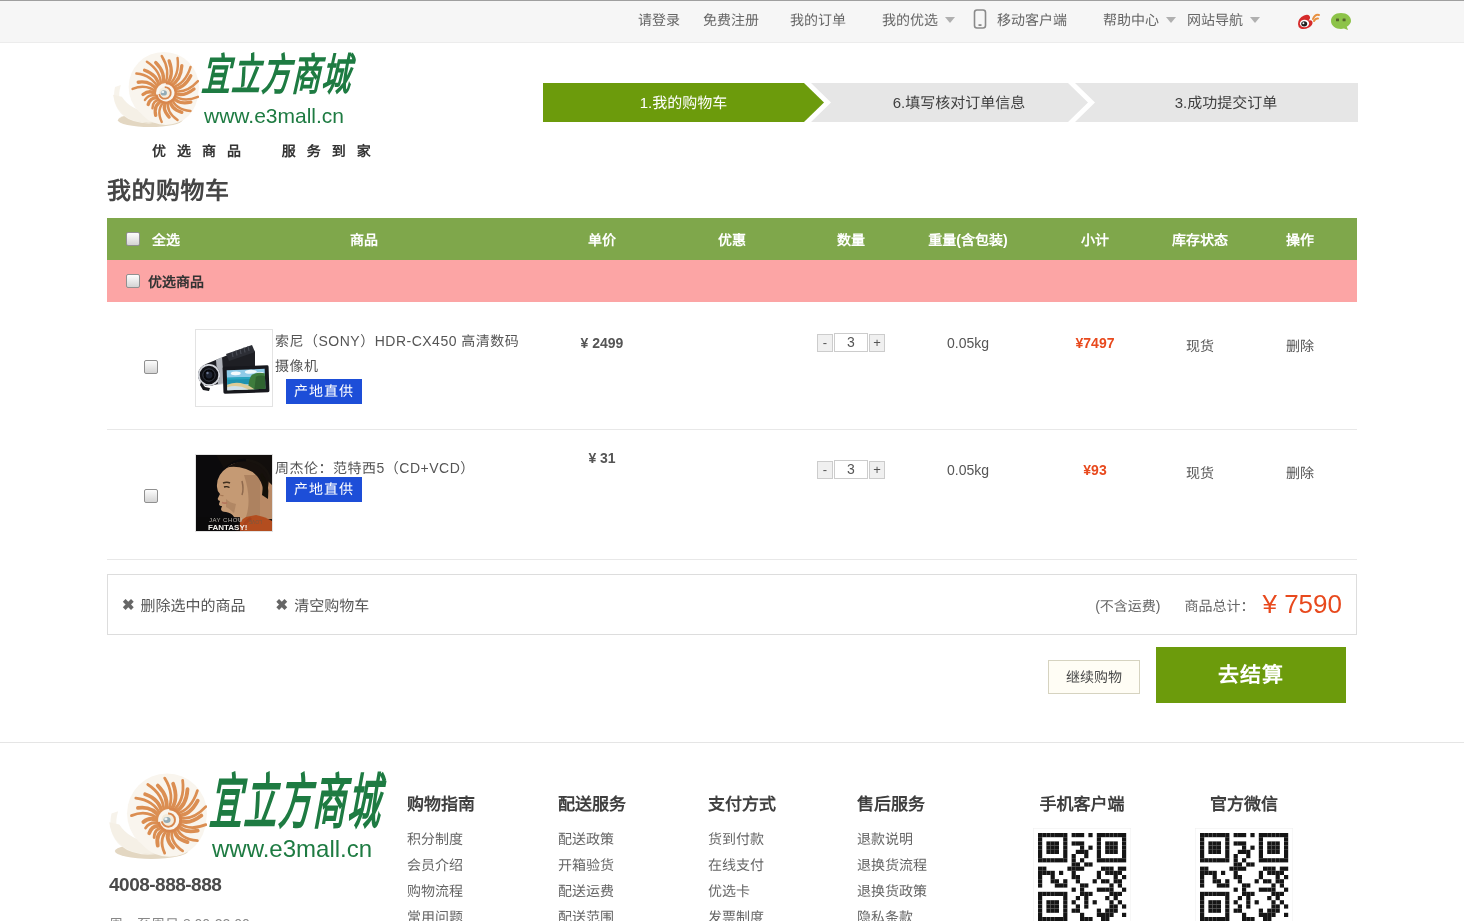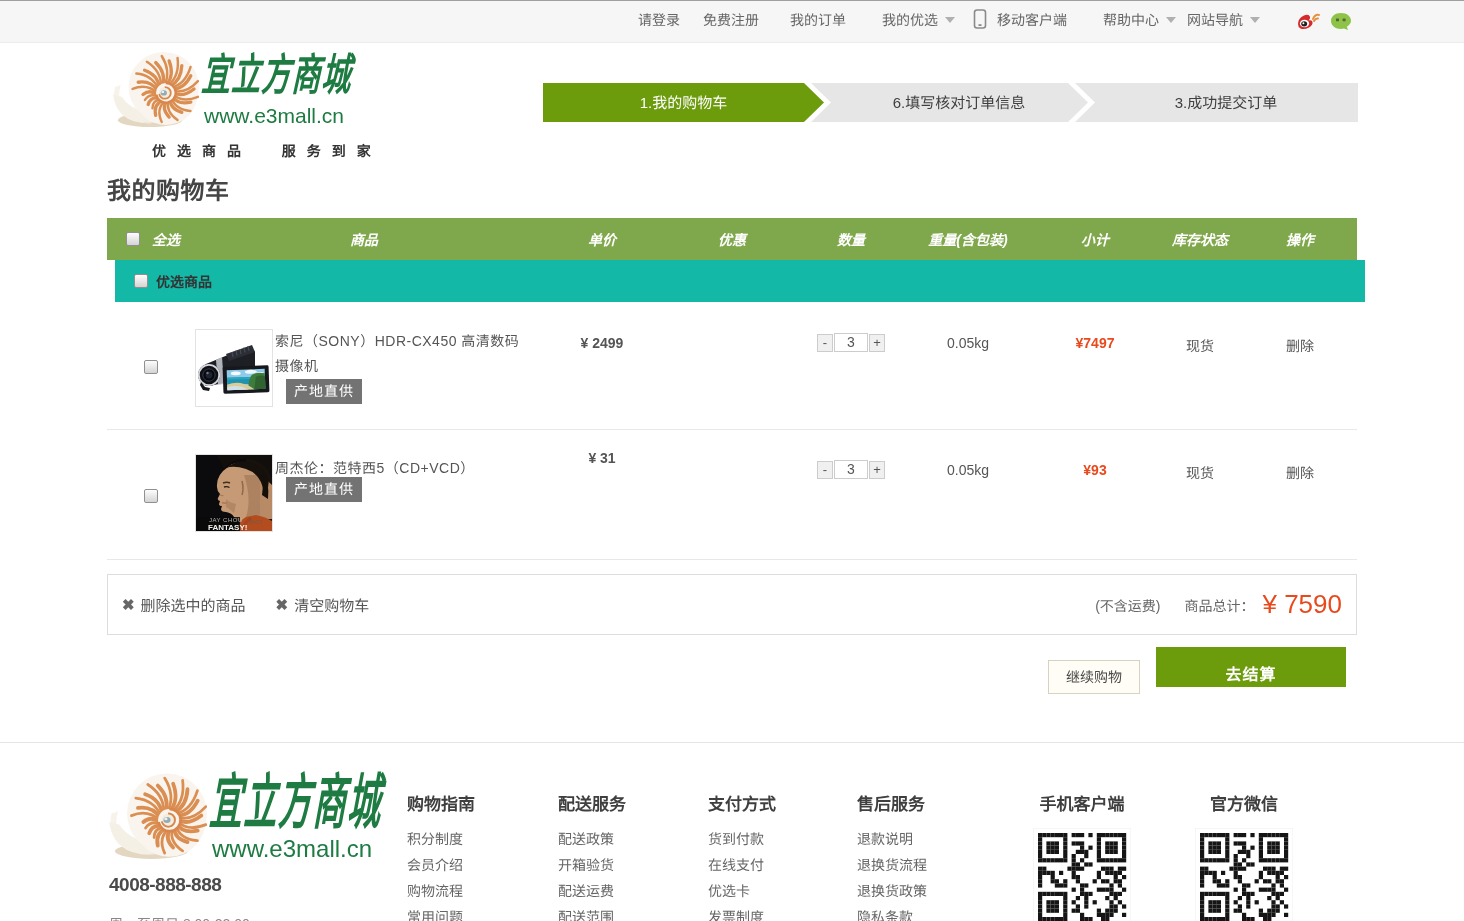--- a/index.html
+++ b/index.html
@@ -19,56 +19,56 @@
 .logo .slogan { position:absolute; left:41px; top:92px; font-size:14px; color:#333; font-weight:bold; letter-spacing:11px; white-space:nowrap; }
 
 .steps { position:absolute; left:436px; top:83px; width:815px; height:39px; }
 .steps .stxt { position:absolute; top:0; line-height:39px; font-size:15px; }
 .st1 { left:0; width:281px; text-align:center; color:#fff; }
 .st2 { left:287px; width:258px; text-align:center; color:#404040; }
 .st3 { left:551px; width:264px; text-align:center; color:#404040; }
 
 h1.cart-title { font-size:24px; color:#454545; font-weight:bold; position:absolute; left:0px; top:171px; letter-spacing:0.5px; }
 
-.thead { position:absolute; left:0; top:218px; width:1250px; height:42px; background:#7fa74b; color:#fff; font-size:14px; font-weight:bold;font-style:italic; }
+.thead { position:absolute; left:0; top:218px; width:1250px; height:42px; background:#7fa74b; color:#fff; font-size:14px; font-weight:bold; }
 .cell { position:absolute; top:0; height:100%; display:flex; align-items:center; justify-content:center; }
 .c-goods{ left:187px; width:140px; }
 .c-price { left:425px; width:140px; }
 .c-disc { left:555px; width:140px; }
 .c-qty  { left:674px; width:140px; }
 .c-wt   { left:791px; width:140px; }
 .c-sub  { left:918px; width:140px; }
 .c-stock{ left:1023px; width:140px; }
 .c-op   { left:1123px; width:140px; }
 .checkrow { position:absolute; left:19px; top:0; height:100%; display:flex; align-items:center; }
 .cb { width:14px; height:14px; border:1px solid #909090; border-radius:2px; background:linear-gradient(#fdfdfd,#d4d4d4); display:inline-block; }
 .thead .lab { margin-left:12px; }
-.prefrow { position:absolute; left:8px; top:260px; width:1250px; height:42px; background:#14b8a6; font-size:14px; color:#333; font-weight:bold; }
+.prefrow { position:absolute; left:0; top:260px; width:1250px; height:42px; background:#fca5a5; font-size:14px; color:#333; font-weight:bold; }
 .prefrow .cb { margin-right:8px; }
 .prow { position:absolute; left:0; width:1250px; background:#fff; border-bottom:1px solid #e8e8e8; font-size:14px; color:#666; }
 .row1 { top:302px; height:128px; }
 .row2 { top:430px; height:130px; }
 .prow .rcb { position:absolute; left:37px; }
 .prow .pimg { position:absolute; left:88px; width:78px; height:78px; border:1px solid #e3e3e3; background:#fff; }
 .prow .ptitle { position:absolute; left:168px; width:290px; font-size:14px; color:#555; line-height:25px; letter-spacing:0.5px; }
-.badge { position:absolute; left:179px; display:inline-block; background:#737373; color:#fff; font-size:14px; line-height:19px; padding:3px 8px; letter-spacing:1px; }
+.badge { position:absolute; left:179px; display:inline-block; background:#1d4ed8; color:#fff; font-size:14px; line-height:19px; padding:3px 8px; letter-spacing:1px; }
 .pval { position:absolute; text-align:center; width:140px; }
 .bold { font-weight:bold; color:#555; }
 .red { color:#e8491d; font-weight:bold; }
 .qtybox { position:absolute; left:674px; width:140px; display:flex; justify-content:center; align-items:center; }
 .qbtn { width:16px; height:18px; background:#f0f0f0; border:1px solid #ccc; font-size:13px; color:#555; text-align:center; line-height:16px; }
 .qinput { width:34px; height:19px; border:1px solid #ccc; background:#fff; text-align:center; font-size:14px; color:#555; line-height:17px; margin:0 1px; }
 
 .sumbox { position:absolute; left:0; top:574px; width:1250px; height:61px; border:1px solid #ddd; background:#fff; }
 .sumbox .del { position:absolute; left:14px; top:0; height:100%; display:flex; align-items:center; font-size:15px; color:#555; }
 .xico { color:#666; font-size:15px; margin-right:6px; font-weight:bold; }
 .sumbox .right { position:absolute; right:14px; top:0; height:100%; display:flex; align-items:center; font-size:14px; color:#666; }
 .total-num { font-size:26px; color:#e8491d; margin-left:8px; }
 .btn-continue { position:absolute; left:941px; top:660px; width:92px; height:34px; background:#fffdf5; border:1px solid #d6d3c0; color:#4a4a4a; font-size:14px; text-align:center; line-height:32px; }
-.btn-checkout { position:absolute; left:1049px; top:647px; width:190px; height:40px; background:#6c9b0c; color:#fff; font-size:16px; font-weight:bold; text-align:center; line-height:56px; letter-spacing:1px; }
+.btn-checkout { position:absolute; left:1049px; top:647px; width:190px; height:56px; background:#6c9b0c; color:#fff; font-size:21px; font-weight:bold; text-align:center; line-height:56px; letter-spacing:1px; }
 
 .footer { position:absolute; left:0; top:742px; width:1464px; height:179px; border-top:1px solid #e5e5e5; background:#fff; }
 .flogo { position:absolute; left:107px; top:18px; width:290px; height:120px; }
 .flogo .shell { position:absolute; left:0; top:8px; }
 .flogo .brand { position:absolute; left:105px; top:-7px; font-family:"Liberation Serif",serif; font-weight:bold; font-style:italic; font-size:33px; color:#1e7b42; letter-spacing:1.5px; transform:scaleY(1.82) skewX(-5deg); transform-origin:left top; white-space:nowrap; }
 .flogo .url { position:absolute; left:105px; top:74px; font-size:24px; color:#1e7b42; }
 .ftel { position:absolute; left:109px; top:131px; font-size:19px; font-weight:bold; color:#4a4a4a; letter-spacing:-0.5px; }
 .ftime { position:absolute; left:109px; top:170px; font-size:14px; color:#888; }
 .fcol { position:absolute; top:47px; }
 .fcol h3 { font-size:17px; color:#3f3f3f; font-weight:bold; margin-bottom:16px; }

